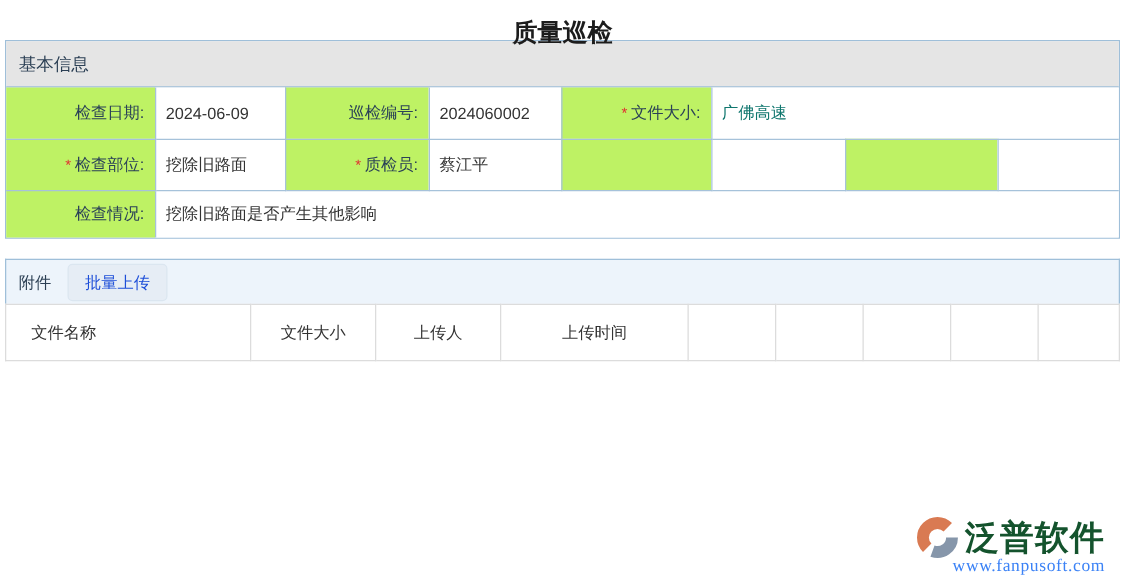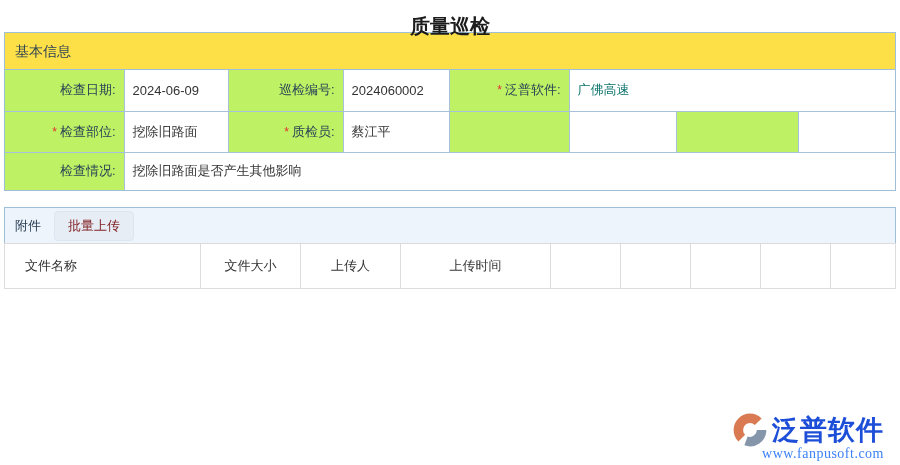--- a/index.html
+++ b/index.html
@@ -16,21 +16,21 @@
     text-align:center;
     font-size:20px; font-weight:bold; color:#1c1c1c;
     height:32px;
   }
   
   .panel {
     margin:0 4px;
     border:1px solid #9fbfd9;
   }
   .panel-header {
-    background:#fde047;
+    background:#e5e5e5;
     height:37px; line-height:37px;
     padding-left:10px;
     font-size:14px; color:#2b3f54;
     border-bottom:1px solid #9fbfd9;
   }
   table.info {
     width:100%;
     border-collapse:collapse;
     border-style:hidden; 
     table-layout:fixed;
@@ -61,21 +61,21 @@
     border-bottom:none;
     background:#edf4fb;
     height:36px;
     display:flex; align-items:center;
     padding-left:10px;
     font-size:13px; color:#2b3f54;
   }
   .batch-btn {
     margin-left:13px;
     background:#e6edf5;
-    color:#7f1d1d;
+    color:#1d4ed8;
     border:1px solid #dbe6f0;
     border-radius:4px;
     padding:5px 13px;
     font-size:13px;
     cursor:pointer;
     font-family:inherit;
   }
   .attach-wrap { margin:0 4px; }
   table.attach {
     width:100%;
@@ -94,21 +94,21 @@
   
   .brand {
     position:absolute;
     right:16px; bottom:3px;
     display:flex; flex-direction:column; align-items:flex-end;
   }
   .brand-row { display:flex; align-items:center; }
   .brand-mark { width:38px; height:38px; margin-right:3px; }
   .brand-name {
     font-size:27px; font-weight:bold;
-    color:#1d4ed8; letter-spacing:1px;
+    color:#14532d; letter-spacing:1px;
   }
   .brand-url {
     font-size:14px;
     color:#3b82f6;
     font-family:"Liberation Serif","DejaVu Serif",serif;
     margin-top:-3px;
     letter-spacing:0.5px;
   }
 </style>
 </head>
@@ -128,21 +128,21 @@
         <col style="width:107px">
         <col style="width:122px">
         <col style="width:97px">
     </colgroup>
     <tbody>
         <tr class="r40">
       <td class="lbl"><span>检查日期:</span></td>
       <td class="val">2024-06-09</td>
       <td class="lbl"><span>巡检编号:</span></td>
       <td class="val">2024060002</td>
-      <td class="lbl"><span class="req">*</span><span>泛普软件:</span></td>
+      <td class="lbl"><span class="req">*</span><span>文件大小:</span></td>
       <td class="val" colspan="3"><a class="cell-link">广佛高速</a></td>
     </tr>
     <tr class="r40">
       <td class="lbl"><span class="req">*</span><span>检查部位:</span></td>
       <td class="val">挖除旧路面</td>
       <td class="lbl"><span class="req">*</span><span>质检员:</span></td>
       <td class="val">蔡江平</td>
       <td class="lbl"></td>
       <td class="val"></td>
       <td class="lbl"></td>

